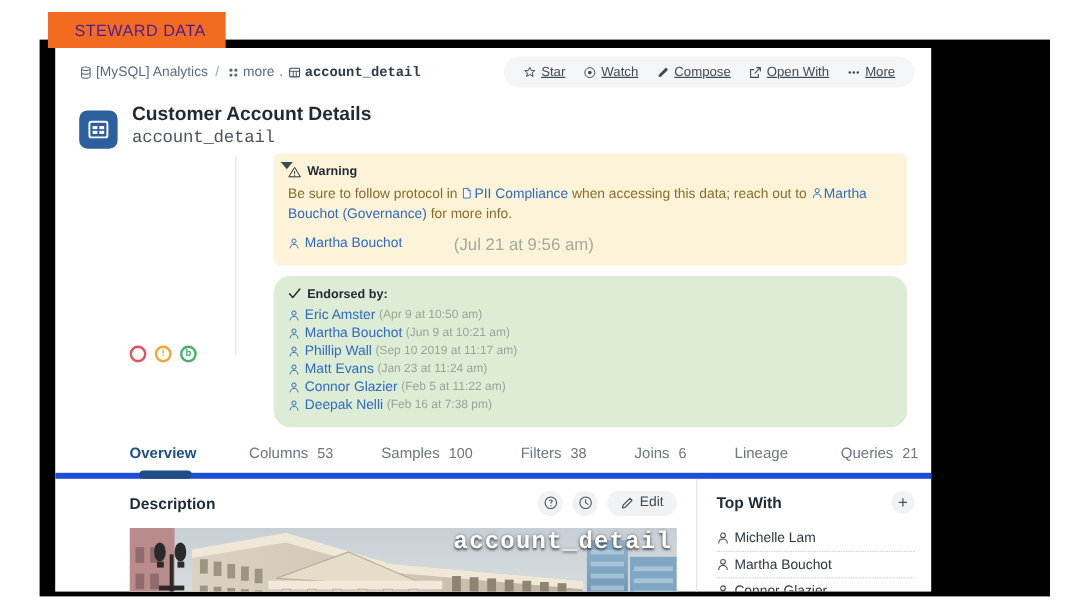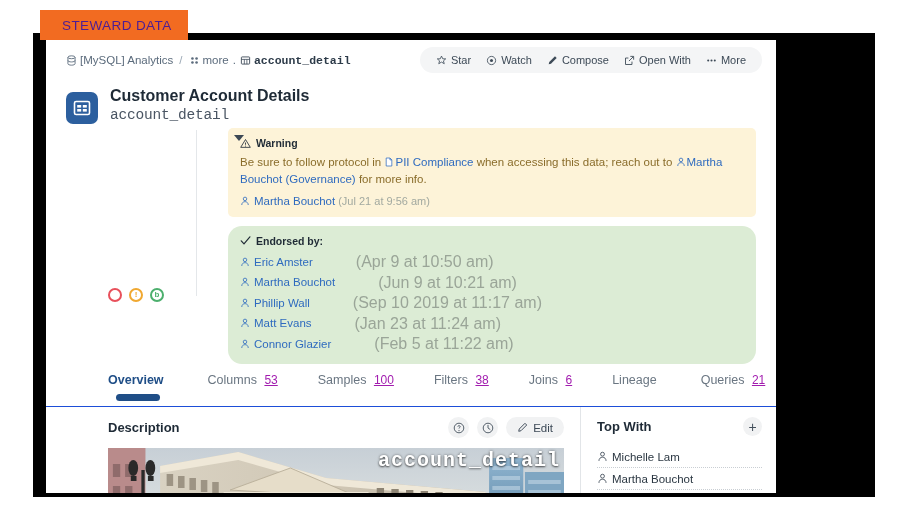--- a/index.html
+++ b/index.html
@@ -64,21 +64,21 @@
 
   .actions {
     position: absolute; right: 14px; top: 7px;
     display: flex; align-items: center; gap: 3px;
     background: #f4f5f6; border-radius: 16px;
     padding: 5px 10px;
   }
   .act {
     display: flex; align-items: center; gap: 4px;
     font-size: 11px; color: #3d4a57;
-    padding: 2px 6px; cursor: pointer; white-space: nowrap;
+    padding: 2px 6px; cursor: pointer; white-space: nowrap; text-decoration: underline;
   }
 
   
   .titlerow { display: flex; align-items: flex-end; padding: 6px 0 0 20px; }
   .tblicon {
     width: 32px; height: 32px; border-radius: 7px;
     background: #2c5f9e; display:flex; align-items:center; justify-content:center;
     flex: 0 0 auto; margin-top: 3px;
   }
   .titletext { margin-left: 12px; }
@@ -123,37 +123,37 @@
   .card.endorse { background: #dcecd5; border-radius: 14px; }
 
   .cardhead { display:flex; align-items:center; gap:5px; font-size: 10.5px; font-weight: bold; color: #1f2a35; margin-bottom: 5px; }
 
   .warnbody { font-size: 11.5px; color: #8a6d2b; line-height: 1.5; }
   .warnbody .lnk { color: #2f6bbf; }
   .inlineicon { display:inline-block; width:10px; height:10px; vertical-align:-1px; margin-right:1px; }
 
   .byline { font-size: 11.5px; margin-top: 6px; display:flex; align-items:center; gap:3px; }
   .byline .who { color: #2f6bbf; }
-  .byline .when { color: #a2a9a0; font-size: 11px; }
+  .byline .when { color: #a2a9a0; font-size: 14px; margin-left: 40px; }
 
   .erow { font-size: 11.5px; line-height: 1.22; display:flex; align-items:center; gap:3px; padding: .5px 0; }
   .erow .who { color: #2f6bbf; }
-  .erow .when { color: #9aa598; font-size: 16px; margin-left: 40px; }
+  .erow .when { color: #9aa598; font-size: 10px; }
 
   
   .tabs {
-    display: flex; align-items: flex-start; gap: 0;
-    border-bottom: 1px solid #1d4ed8;
+    display: flex; align-items: flex-end; gap: 0;
+    border-bottom: 5px solid #1d4ed8;
     padding: 0 0 0 62px; height: 34px; margin-top: 2px;
   }
   .tab {
     position: relative; font-size: 12.5px; color: #6a7682;
     padding: 0 0 9px 0; margin-right: 40px; cursor: pointer; white-space: nowrap;
   }
-  .tab .cnt { color: #a21caf; margin-left: 4px; font-size: 12px; text-decoration: underline; }
+  .tab .cnt { color: #737373; margin-left: 4px; font-size: 12px; }
   .tab.active { color: #1f4e87; font-weight: bold; }
   .tab.active .pill {
     position: absolute; left: 8px; right: 8px; bottom: -5px;
     height: 7px; border-radius: 4px; background: #1f4e87;
   }
 
   
   .body { display: flex; }
   .left { flex: 1 1 auto; padding: 10px 16px 0 62px; min-width: 0; }
   .right { width: 196px; flex: 0 0 196px; border-left: 1px solid #e2e5e8; padding: 10px 14px 0 16px; }
@@ -386,20 +386,28 @@
             <span class="who">Matt Evans</span>
             <span class="when">(Jan 23 at 11:24 am)</span>
           </div>
           <div class="erow">
             <svg class="inlineicon" viewBox="0 0 16 16">
                 <circle cx="8" cy="4.6" r="2.8" fill="none" stroke="#2f6bbf" stroke-width="1.3"></circle>
                 <path d="M2.8 14.4c0-3.3 2.3-5.4 5.2-5.4s5.2 2.1 5.2 5.4" fill="none" stroke="#2f6bbf" stroke-width="1.3"></path>
               </svg>
             <span class="who">Connor Glazier</span>
             <span class="when">(Feb 5 at 11:22 am)</span>
+          </div>
+          <div class="erow">
+            <svg class="inlineicon" viewBox="0 0 16 16">
+                <circle cx="8" cy="4.6" r="2.8" fill="none" stroke="#2f6bbf" stroke-width="1.3"></circle>
+                <path d="M2.8 14.4c0-3.3 2.3-5.4 5.2-5.4s5.2 2.1 5.2 5.4" fill="none" stroke="#2f6bbf" stroke-width="1.3"></path>
+              </svg>
+            <span class="who">Deepak Nelli</span>
+            <span class="when">(Feb 16 at 7:38 pm)</span>
           </div>
         </div>
 
       </div>
     </div>
 
     <div class="tabs">
       <div class="tab active">
         <span>Overview</span>
         <span class="cnt"></span>

